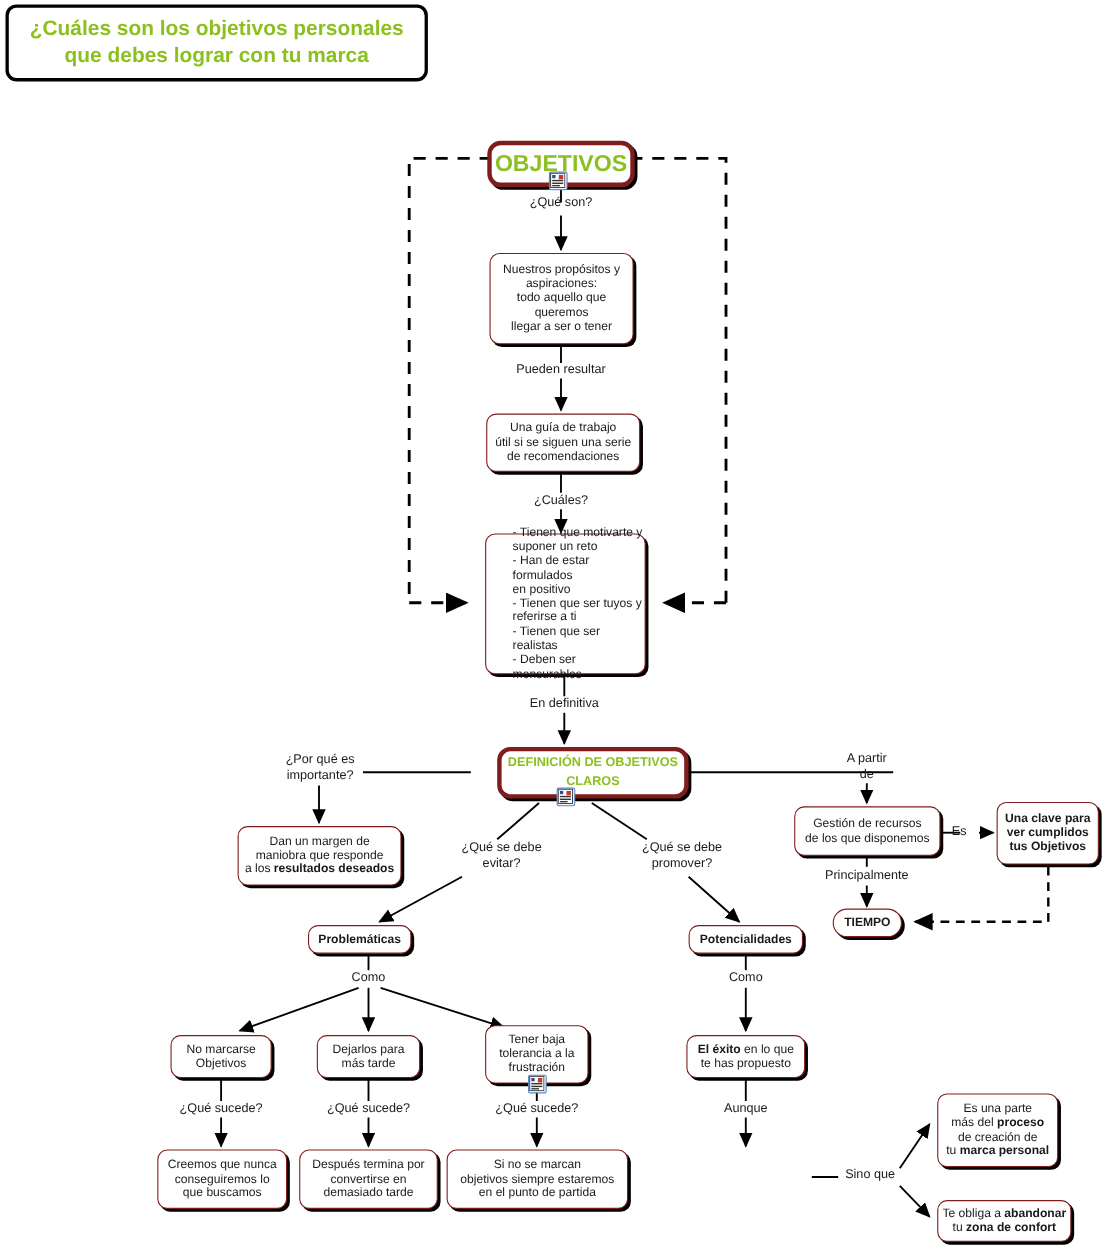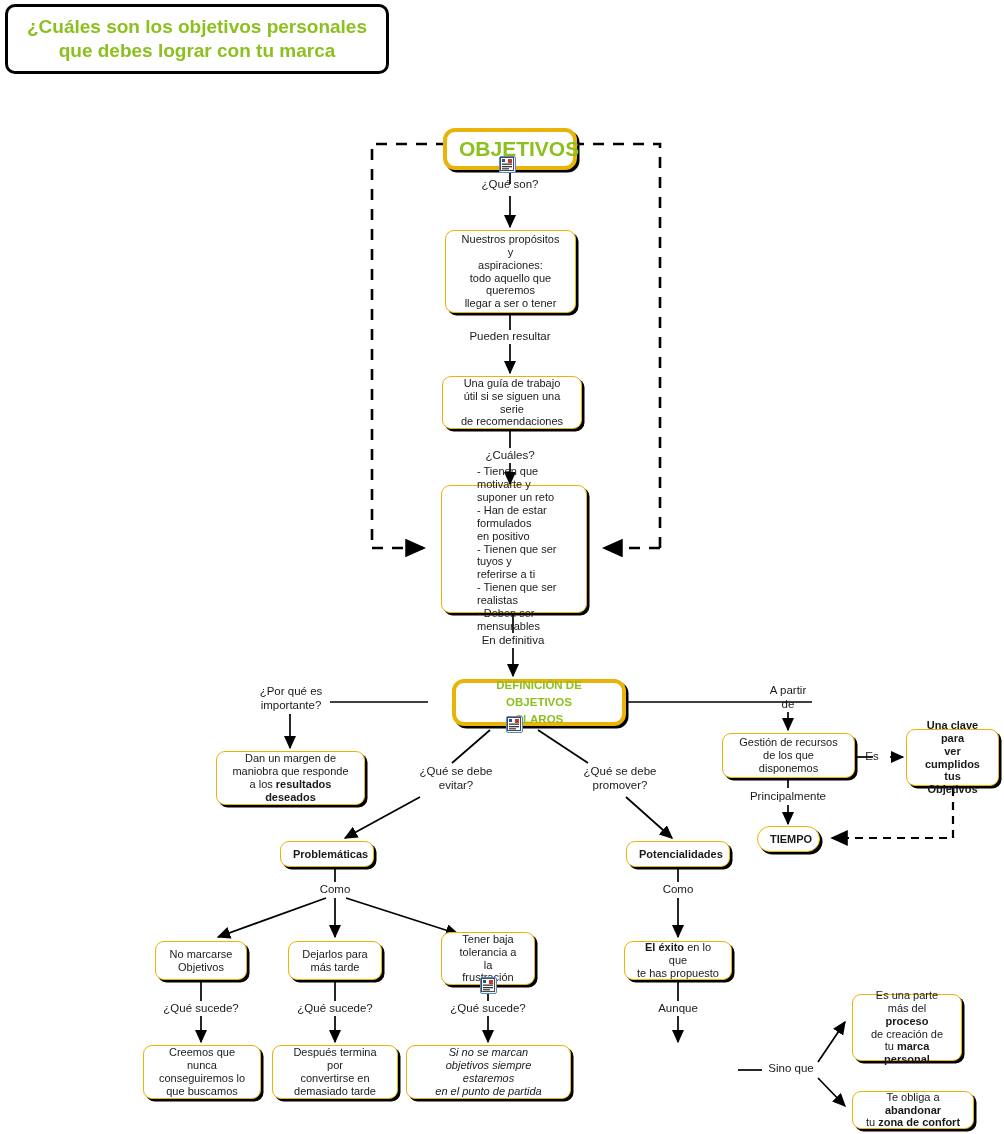--- a/index.html
+++ b/index.html
@@ -18,28 +18,28 @@
     position:absolute;
     left:0; top:0;
     width:1004px; height:1134px;
     pointer-events:none;
   }
   
   .node{
     position:absolute;
     box-sizing:border-box;
     background:#ffffff;
-    border:2px solid #eab308;
+    border:2px solid #7f1d1d;
     border-radius:9px;
     display:flex;
     align-items:center;
     justify-content:center;
     text-align:center;
     line-height:1.18;
-    padding:3px 12px;
+    padding:3px 1px;
     z-index:3;
   }
   .node .txt{display:block;width:100%;}
   .thin{border-width:1.6px;}
   .thick{border-width:4px;border-radius:12px;}
   .shadowed{box-shadow:2.5px 2.5px 0 0 #000;}
   .bold{font-weight:bold;}
   .green{color:#8CC01E;font-weight:bold;}
   
   #title-box{
@@ -286,21 +286,21 @@
 conseguiremos lo
 que buscamos</span>
   </div>
 
   <div class="node thin shadowed" style="left:272px;top:1045px;width:126px;height:54px;">
     <span class="txt fs-xs" style="white-space:pre-line;">Después termina por
 convertirse en
 demasiado tarde</span>
   </div>
 
-  <div class="node thin shadowed" style="left:406px;top:1045px;width:165px;height:54px;font-style:italic;">
+  <div class="node thin shadowed" style="left:406px;top:1045px;width:165px;height:54px;">
     <span class="txt fs-xs" style="white-space:pre-line;">Si no se marcan
 objetivos siempre estaremos
 en el punto de partida</span>
   </div>
 
   <div class="node thin shadowed" style="left:624px;top:941px;width:108px;height:39px;">
     <span class="txt fs-xs"><span class="bold">El éxito</span><span style="white-space:pre-line;"> en lo que
 te has propuesto</span></span>
   </div>
 

